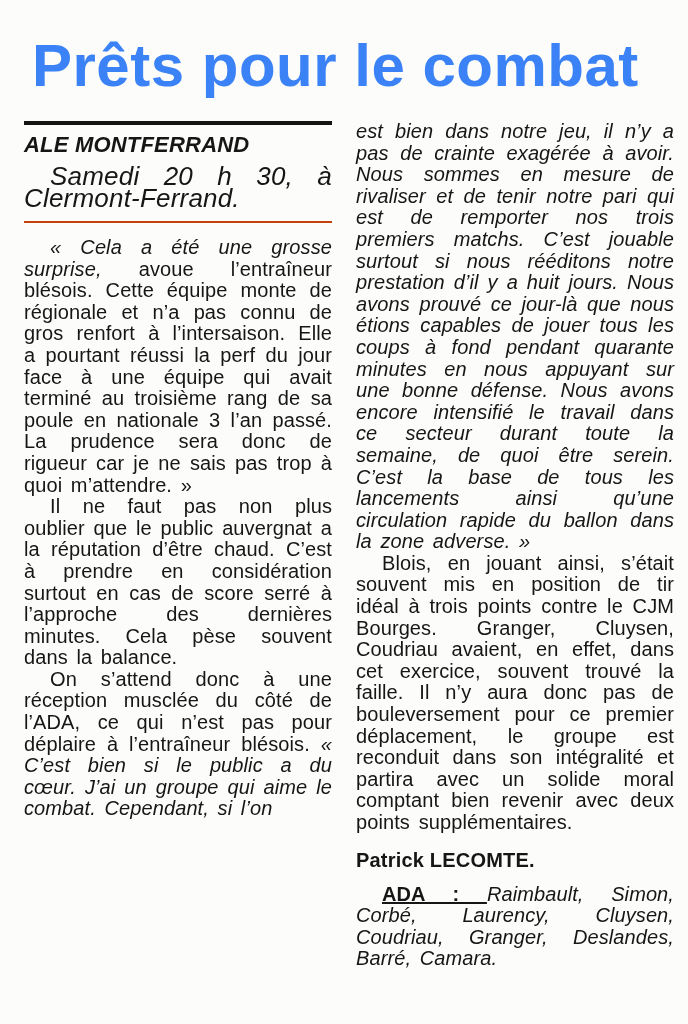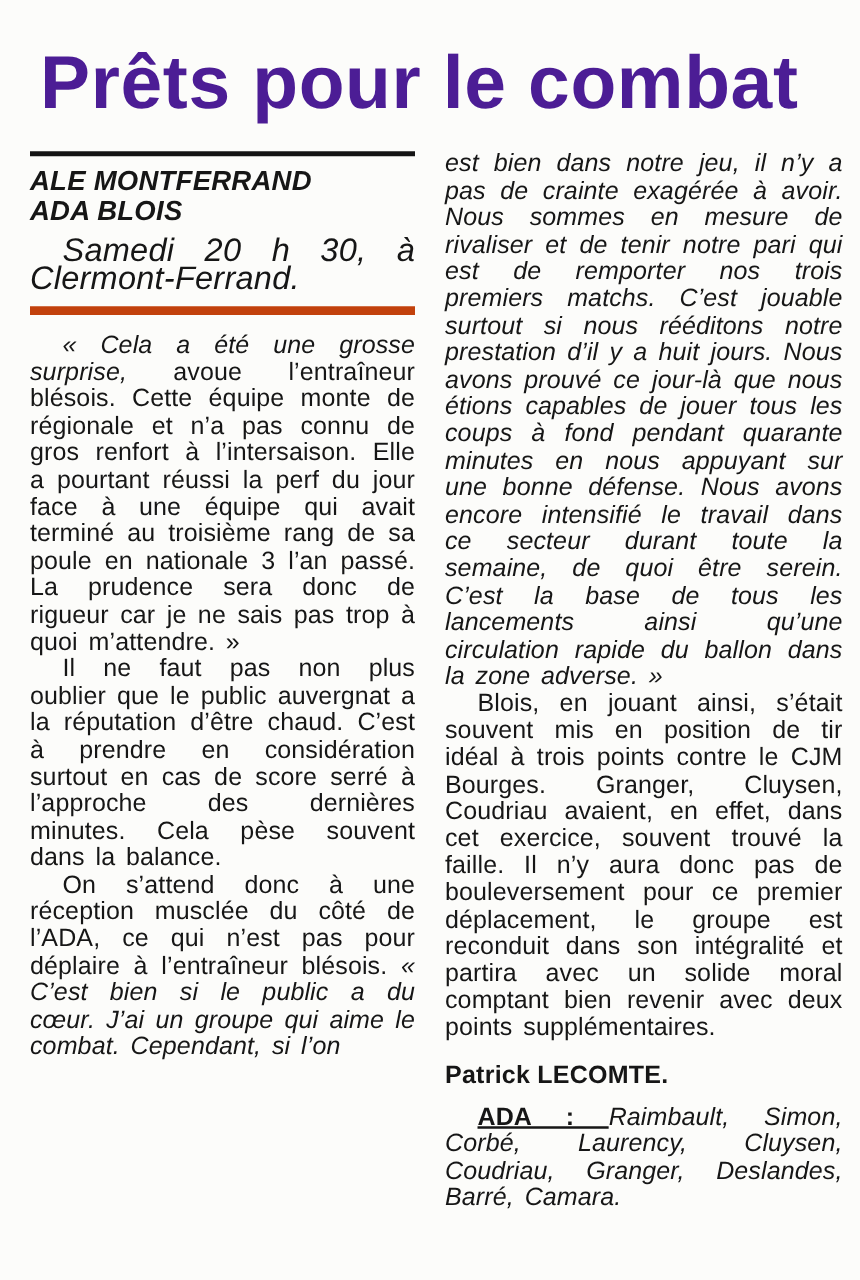--- a/index.html
+++ b/index.html
@@ -19,34 +19,34 @@
     overflow: hidden;
     font-family: "Liberation Sans", "DejaVu Sans", sans-serif;
   }
   .headline {
     margin: 0 0 0 8px;
     font-size: 60px;
     line-height: 1.05;
     font-weight: 700;
     letter-spacing: 0.5px;
     white-space: nowrap;
-    color: #4c1d95;
+    color: #3b82f6;
   }
   .columns {
     display: flex;
     gap: 24px;
     margin-top: 24px;
     align-items: flex-start;
   }
   .col-left  { width: 308px; flex: 0 0 308px; }
   .col-right { width: 318px; flex: 0 0 318px; }
 
   .match-box {
     border-top: 4px solid #141414;
-    border-bottom: 7px solid #c2410c;
+    border-bottom: 2px solid #c2410c;
     padding: 8px 0 12px;
     margin-bottom: 14px;
   }
   .team-line {
     font-size: 22px;
     line-height: 24px;
     font-weight: 700;
     font-style: italic;
     letter-spacing: 0.2px;
   }
@@ -89,21 +89,20 @@
 <div class="page">
 
   <h1 class="headline">Prêts pour le combat</h1>
 
   <div class="columns">
 
     <div class="col-left">
 
       <div class="match-box">
         <div class="team-line">ALE MONTFERRAND</div>
-        <div class="team-line">ADA BLOIS</div>
         <p class="schedule">Samedi 20 h 30, à Clermont-Ferrand.</p>
       </div>
 
 
       <p class="body-p indent"><span class="it">« Cela a été une grosse surprise, </span><span>avoue l’entraîneur blésois. Cette équipe monte de régionale et n’a pas connu de gros renfort à l’intersaison. Elle a pourtant réussi la perf du jour face à une équipe qui avait terminé au troisième rang de sa poule en nationale 3 l’an passé. La prudence sera donc de rigueur car je ne sais pas trop à quoi m’attendre. »</span></p>
 
       <p class="body-p indent">Il ne faut pas non plus oublier que le public auvergnat a la réputation d’être chaud. C’est à prendre en considération surtout en cas de score serré à l’approche des dernières minutes. Cela pèse souvent dans la balance.</p>
 
       <p class="body-p indent"><span>On s’attend donc à une réception musclée du côté de l’ADA, ce qui n’est pas pour déplaire à l’entraîneur blésois. </span><span class="it">« C’est bien si le public a du cœur. J’ai un groupe qui aime le combat. Cependant, si l’on</span></p>
 

